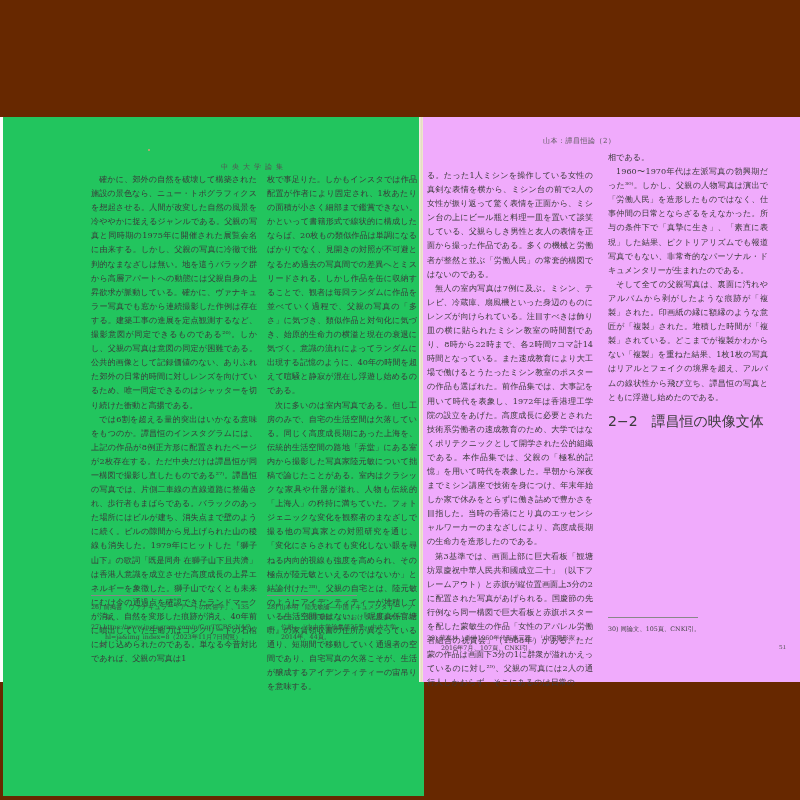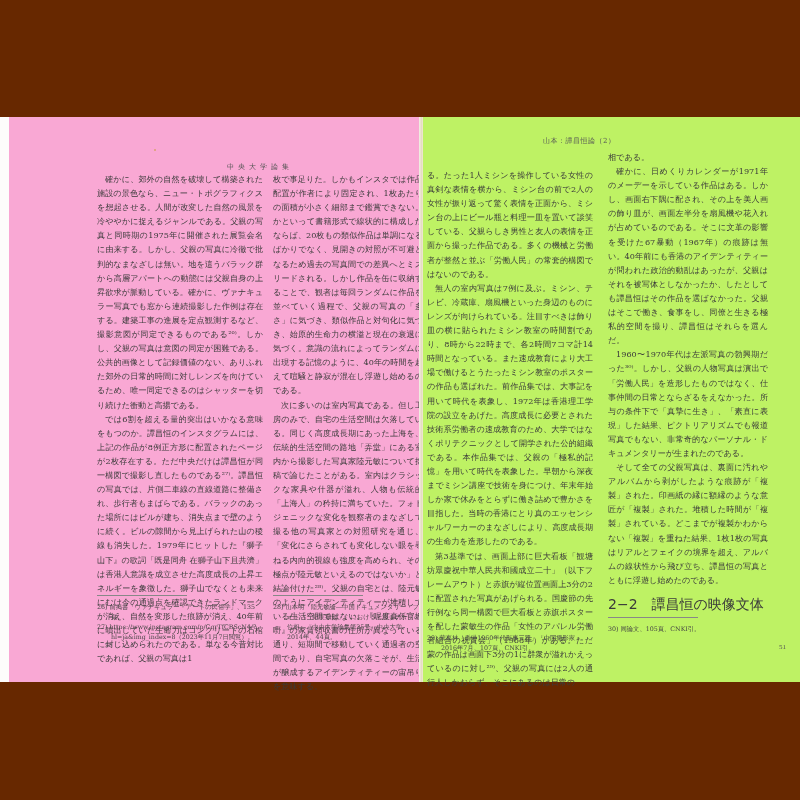--- a/index.html
+++ b/index.html
@@ -7,22 +7,22 @@
     width:800px; height:800px; overflow:hidden;
     background:#672800;
     font-family:"DejaVu Serif","Liberation Serif",serif;
     color:#3a3a3a;
     position:relative;
   }
   .spread {
     position:absolute; left:0; top:117px; width:800px; height:565px;
     background:#fdfdfb;
   }
-  .page-left { position:absolute; left:9px; top:0; width:421px; height:565px; background:#f9a8d4; }
-  .page-right { position:absolute; left:423px; top:0; width:377px; height:565px; background:#bef264; }
+  .page-left { position:absolute; left:3px; top:0; width:421px; height:679px; background:#22c55e; }
+  .page-right { position:absolute; left:423px; top:0; width:377px; height:565px; background:#f0abfc; }
   .gutter {
     position:absolute; left:419px; top:0; width:5px; height:565px;
     background:linear-gradient(to right,#f2efe6,#e6dcc2 50%,#f5f0e0);
   }
   .running-head {
     position:absolute; font-size:7px; letter-spacing:4px; color:#555;
   }
   .col {
     position:absolute; font-size:8.1px; line-height:14.1px; color:#3a3a3a;
     text-align:justify;
@@ -75,21 +75,20 @@
     <div class="running-head" style="left:120px; top:19px; letter-spacing:0.5px;">山本：譚昌恒論（2）</div>
 
     <div class="col" style="left:4px; top:51px; width:166px;">
       <p class="noindent">る。たった1人ミシンを操作している女性の真剣な表情を横から、ミシン台の前で2人の女性が振り返って驚く表情を正面から、ミシン台の上にビール瓶と料理一皿を置いて談笑している、父親らしき男性と友人の表情を正面から撮った作品である。多くの機械と労働者が整然と並ぶ「労働人民」の常套的構図ではないのである。</p>
       <p>無人の室内写真は7例に及ぶ。ミシン、テレビ、冷蔵庫、扇風機といった身辺のものにレンズが向けられている。注目すべきは飾り皿の横に貼られたミシン教室の時間割であり、8時から22時まで、各2時間7コマ計14時間となっている。また速成教育により大工場で働けるとうたったミシン教室のポスターの作品も選ばれた。前作品集では、大事記を用いて時代を表象し、1972年は香港理工学院の設立をあげた。高度成長に必要とされた技術系労働者の速成教育のため、大学ではなくポリテクニックとして開学された公的組織である。本作品集では、父親の「極私的記憶」を用いて時代を表象した。早朝から深夜までミシン講座で技術を身につけ、年末年始しか家で休みをとらずに働き詰めで豊かさを目指した。当時の香港にとり真のエッセンシャルワーカーのまなざしにより、高度成長期の生命力を造形したのである。</p>
       <p>第3基準では、画面上部に巨大看板「観塘坊眾慶祝中華人民共和國成立二十」（以下フレームアウト）と赤旗が縦位置画面上3分の2に配置された写真があげられる。国慶節の先行例なら同一構図で巨大看板と赤旗ポスターを配した蒙敏生の作品「女性のアパレル労働者組合の祝賀会」（1968年）がある。ただ蒙の作品は画面下3分の1に群衆が溢れかえっているのに対し²⁹⁾、父親の写真には2人の通行人しかおらず、そこにあるのは日常の</p>
     </div>
 
     <div class="col" style="left:185px; top:33px; width:160px;">
       <p class="noindent">相である。</p>
-      <p>確かに、日めくりカレンダーが1971年のメーデーを示している作品はある。しかし、画面右下隅に配され、その上を美人画の飾り皿が、画面左半分を扇風機や花入れが占めているのである。そこに文革の影響を受けた67暴動（1967年）の痕跡は無い。40年前にも香港のアイデンティティーが問われた政治的動乱はあったが、父親はそれを被写体としなかったか、したとしても譚昌恒はその作品を選ばなかった。父親はそこで働き、食事をし、同僚と生きる極私的空間を撮り、譚昌恒はそれらを選んだ。</p>
       <p>1960〜1970年代は左派写真の勃興期だった³⁰⁾。しかし、父親の人物写真は演出で「労働人民」を造形したものではなく、仕事仲間の日常とならざるをえなかった。所与の条件下で「真摯に生き」、「素直に表現」した結果、ピクトリアリズムでも報道写真でもない、非常奇的なパーソナル・ドキュメンタリーが生まれたのである。</p>
       <p>そして全ての父親写真は、裏面に汚れやアルバムから剥がしたような痕跡が「複製」された。印画紙の縁に額縁のような意匠が「複製」された。堆積した時間が「複製」されている。どこまでが複製かわからない「複製」を重ねた結果、1枚1枚の写真はリアルとフェイクの境界を超え、アルバムの線状性から飛び立ち、譚昌恒の写真とともに浮遊し始めたのである。</p>
       <h3>2−2　譚昌恒の映像文体</h3>
     </div>
 
     <div class="notes" style="left:4px; top:516px; width:166px;">
 
       <p class="note"><span>29)</span> <span>蒙嘉林「香港1960年代影事三題」『中国撮影家』2016年7月、107頁、CNKI引。</span></p>
     </div>
 

